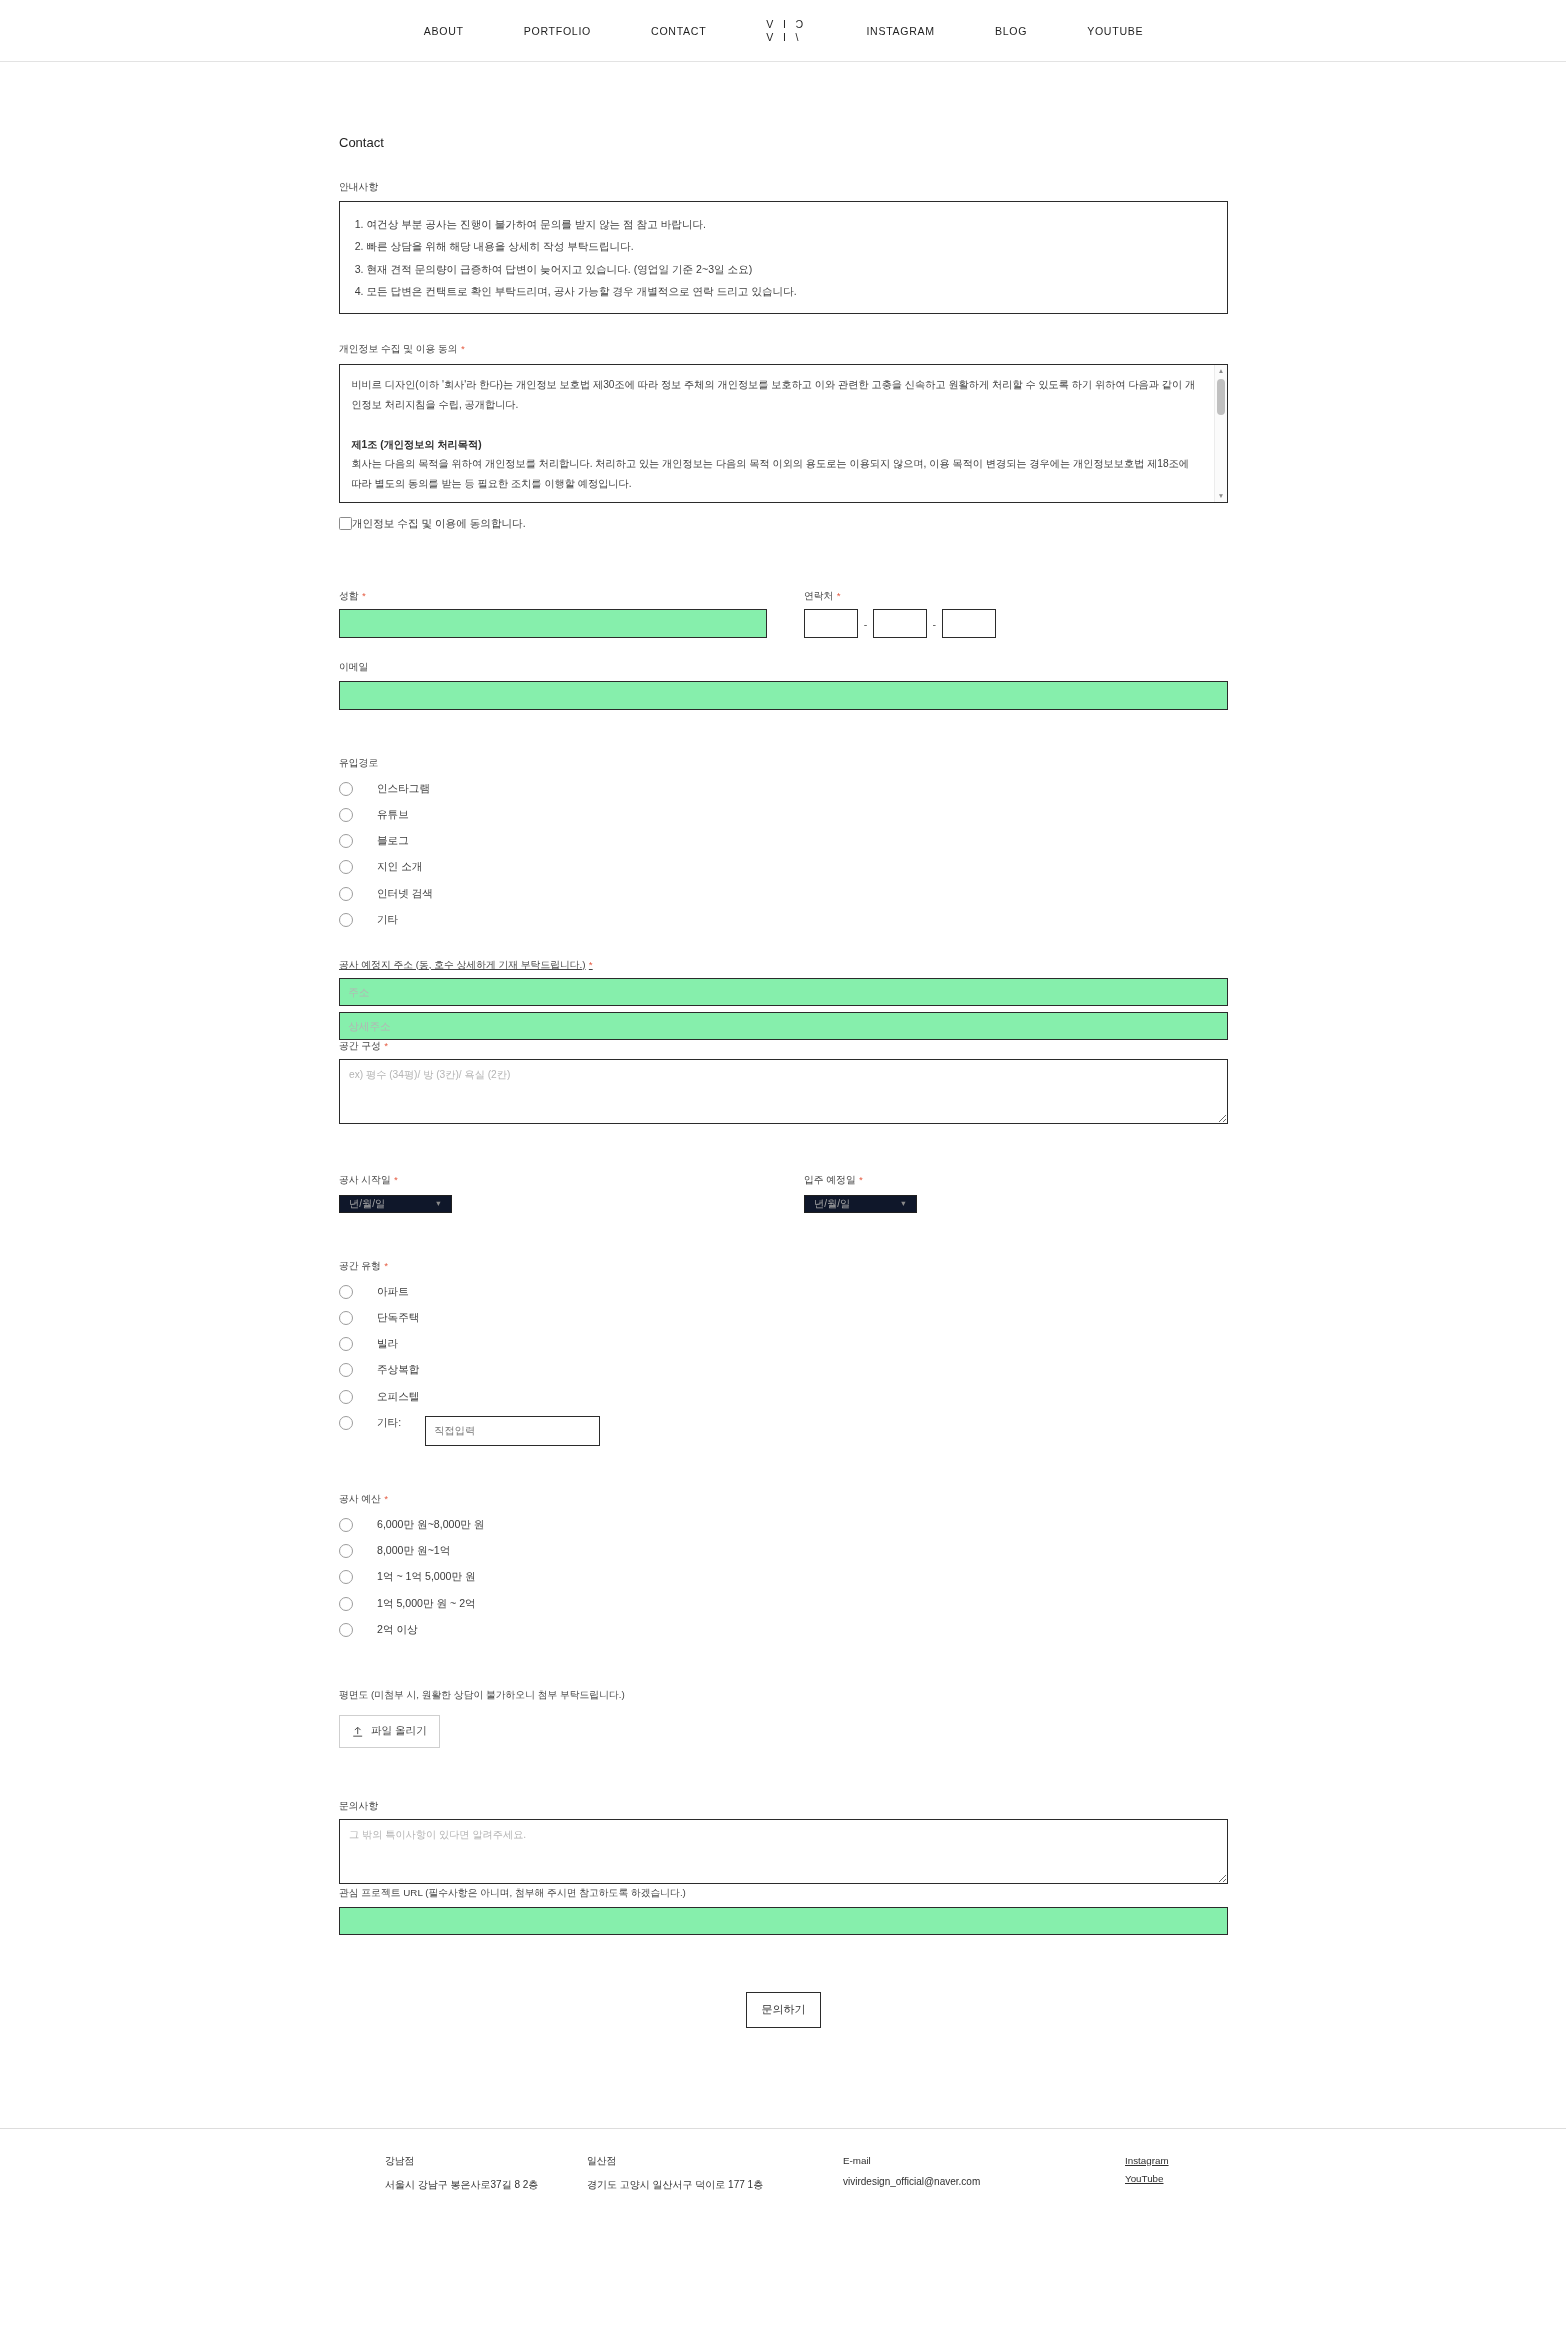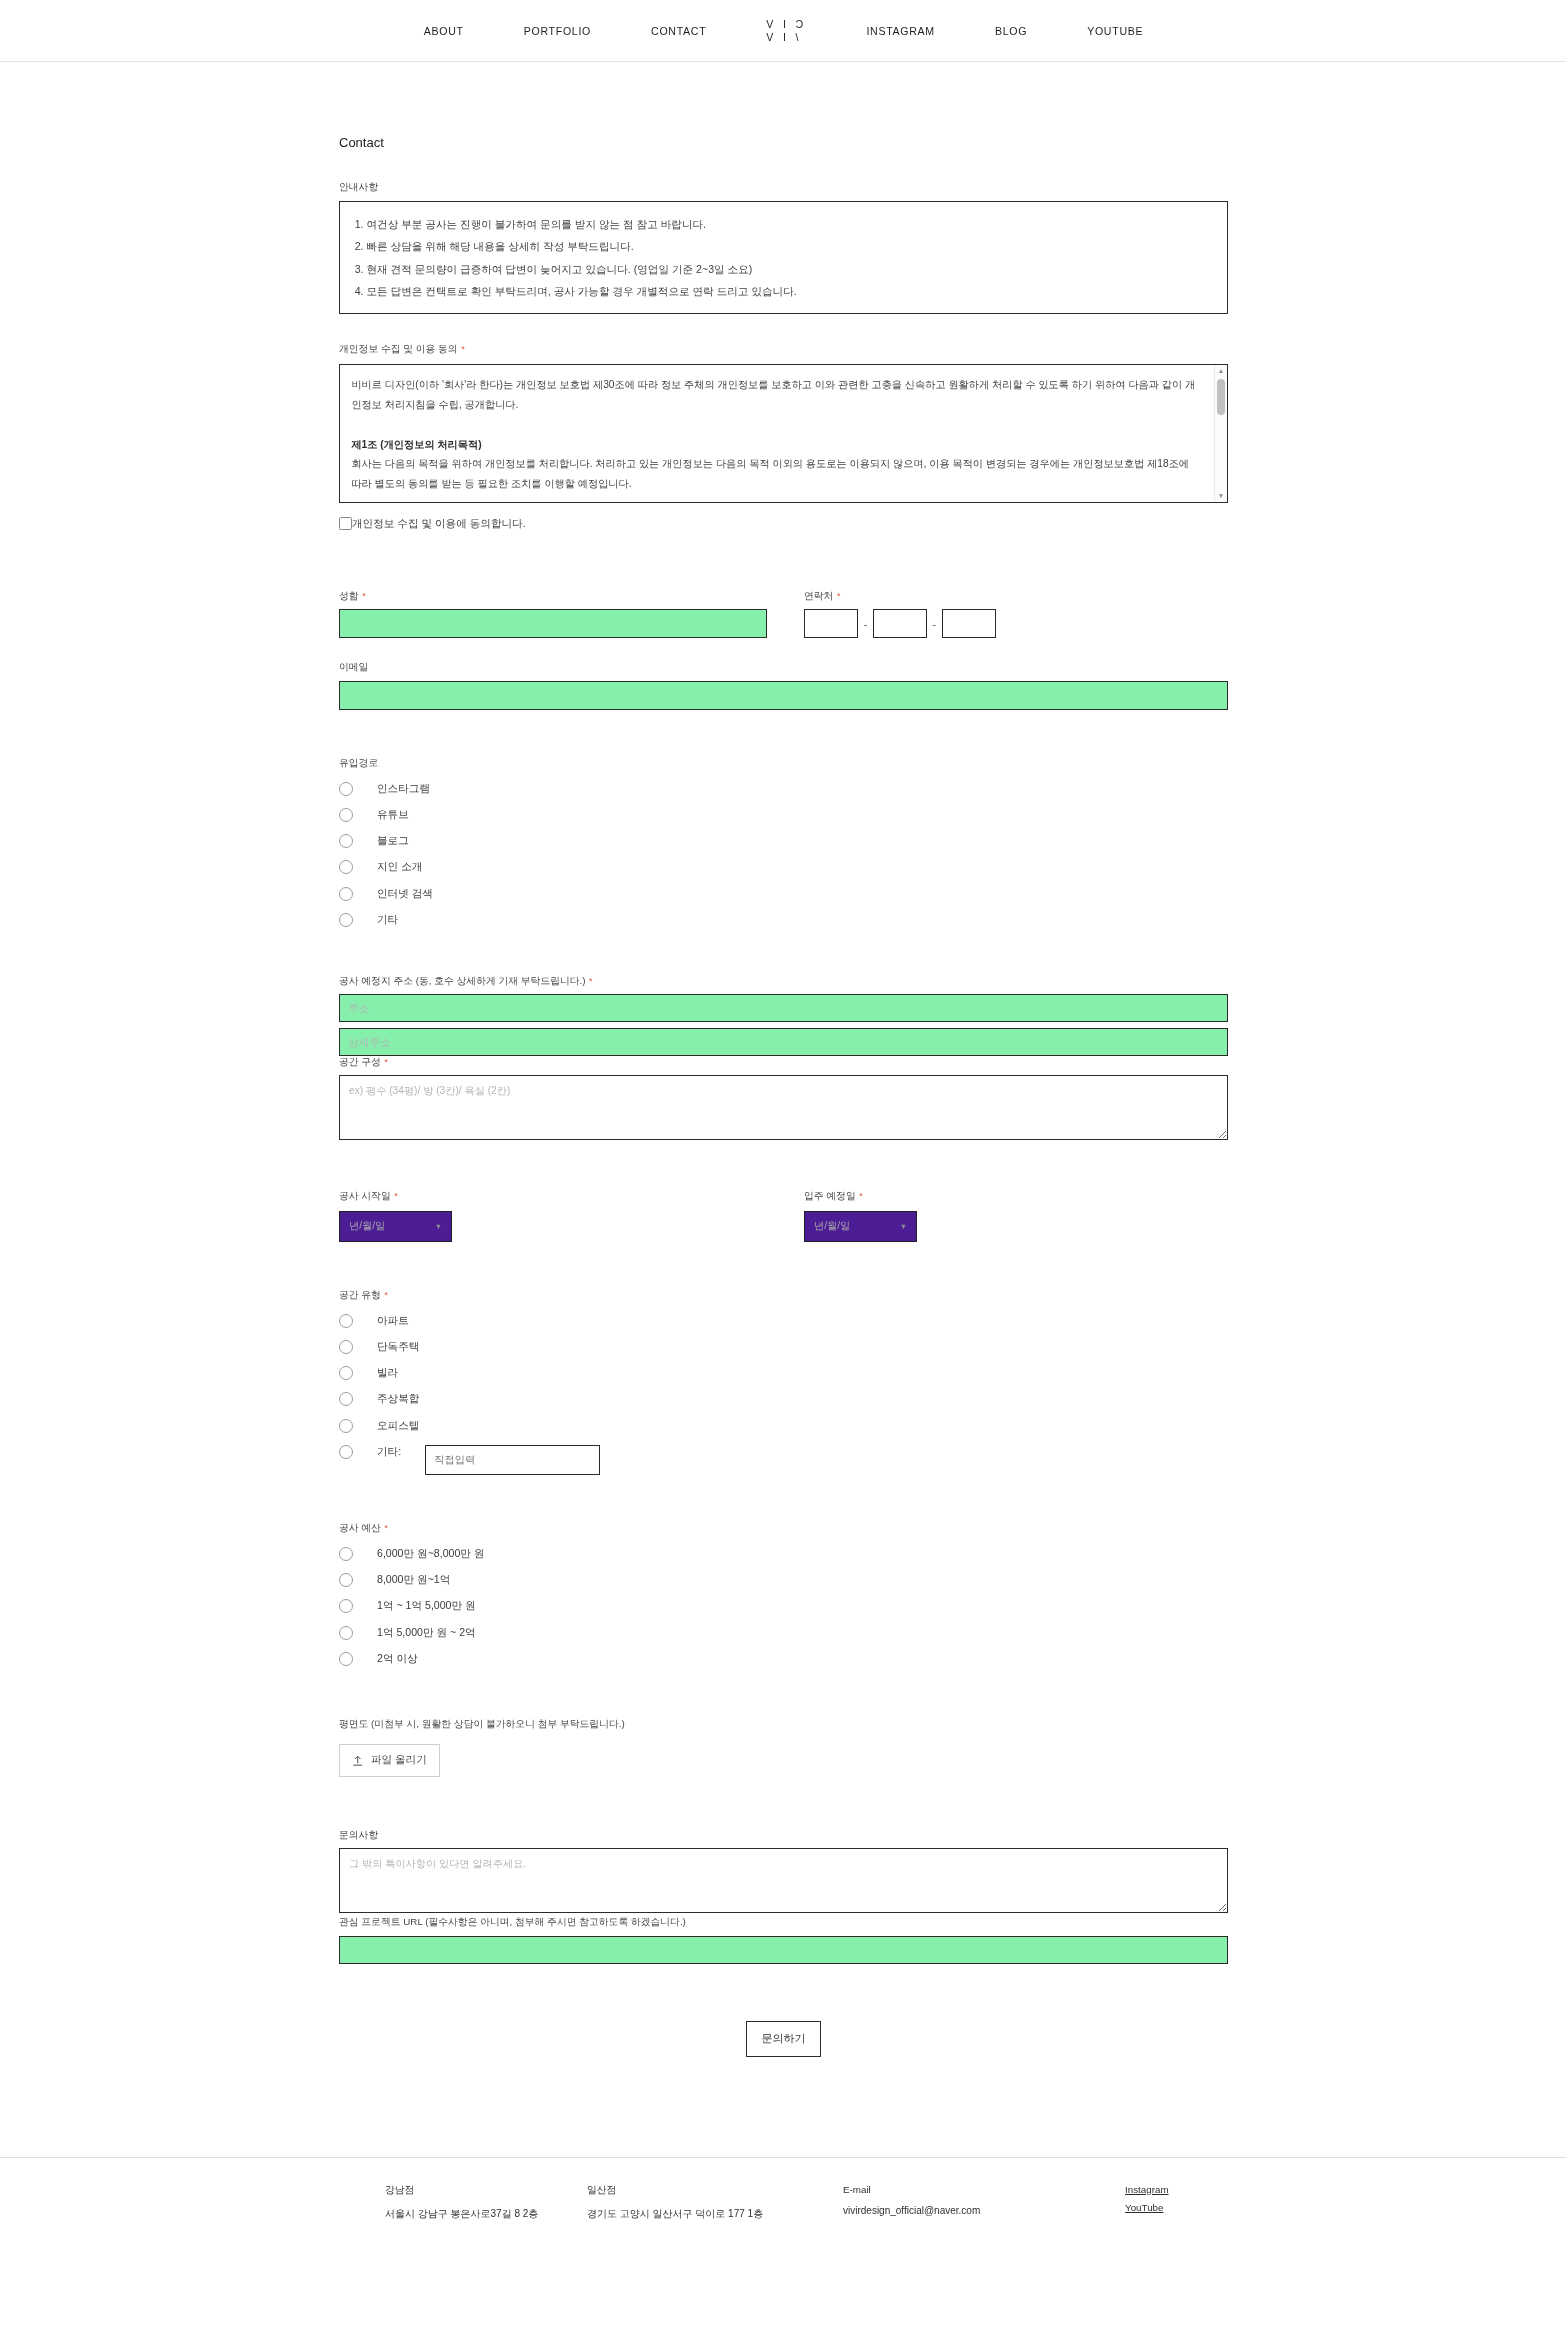--- a/index.html
+++ b/index.html
@@ -72,31 +72,31 @@
   .phone-sep { font-size:10.6px; color:#555; }
   .mt8 { margin-top:6.5px; }
   .email-block { margin-top:23px; }
   
   .radio-group-label { margin-top:47px; }
   .radio-row { display:flex; align-items:flex-start; gap:24px; margin-top:12.2px; cursor:pointer; }
   .radio { width:14px; height:14px; border:0.8px solid #9c9c9c; border-radius:50%; background:#fff; flex:0 0 auto; }
   .radio-text { font-size:10.6px; color:#3a3a3a; }
   .other-input { width:175px; height:30px; border:0.8px solid #2b2b2b; padding:0 8.2px; font-size:10.2px; outline:none; font-family:inherit; }
   
-  .addr-label { margin-top:48px; }
+  .addr-label { margin-top:32px;text-decoration:underline; }
   .addr-input { height:28px; margin-top:6.5px; }
   .addr-input2 { margin-top:5.7px; }
   
   .comp-label { }
   
   .date-row { margin-top:47px; }
   .select-box {
-    margin-top:7.3px; width:113px; height:31px; border:0.8px solid #1f1f1f;
+    margin-top:7.3px; width:113px; height:18px; border:0.8px solid #1f1f1f;
     display:flex; align-items:center; justify-content:space-between;
-    padding:0 9px; cursor:pointer; background:#4c1d95;
+    padding:0 9px; cursor:pointer; background:#0f172a;
   }
   .select-placeholder { font-size:10.2px; color:#a9a9a9; }
   .select-arrow { font-size:7.3px; color:#8a8a8a; }
   
   .upload-label { margin-top:52px; }
   .upload-btn {
     margin-top:13px; width:101px; height:33px; border:0.8px solid #cfcfcf; background:#fff;
     display:flex; align-items:center; justify-content:center; gap:7.3px;
     font-size:10.6px; color:#3d3d3d; cursor:pointer; font-family:Liberation Sans, sans-serif;
   }

